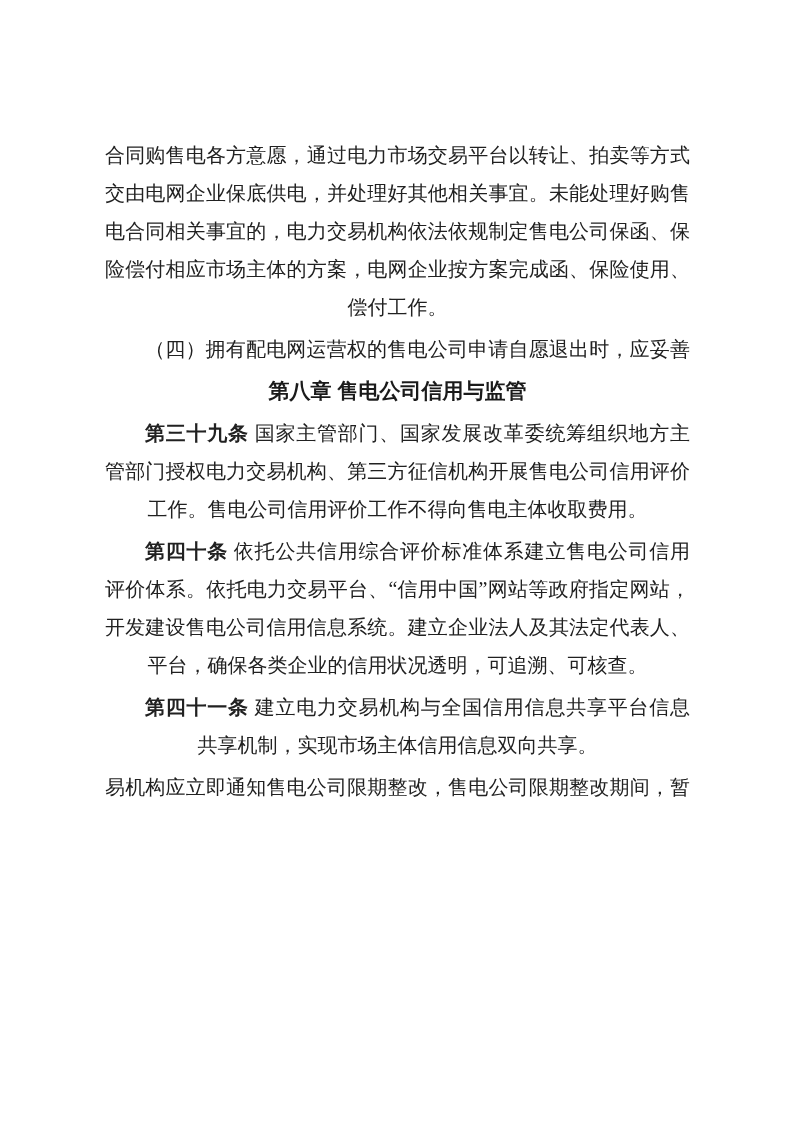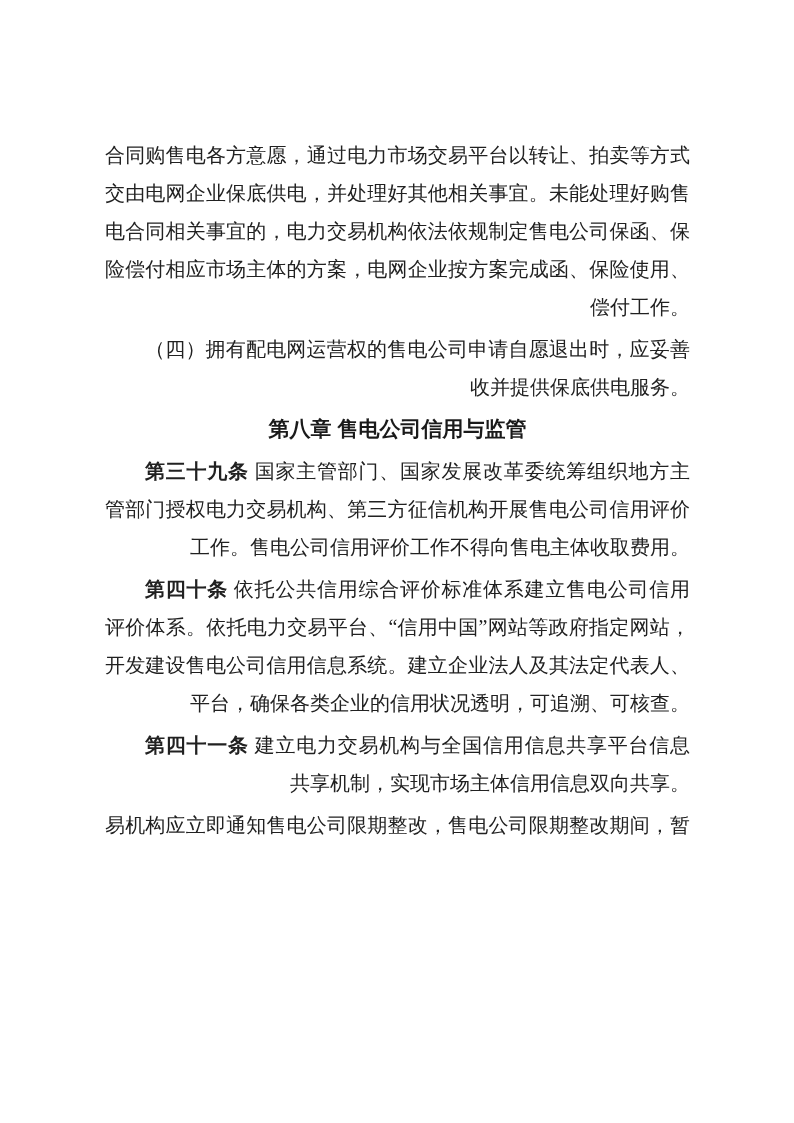--- a/index.html
+++ b/index.html
@@ -33,21 +33,21 @@
   .text-block > * + * {
     margin-top: 4px;
   }
   .paragraph {
     margin-bottom: 0;
   }
   .line {
     width: 585px;
     height: 38px;
     white-space: nowrap;
-    text-align: right;
+    text-align: center;
   }
   .line.fill {
     white-space: normal;
     text-align: justify;
     text-align-last: justify;
     text-justify: inter-ideograph;
   }
   .line.indent {
     text-indent: 40px;
   }
@@ -74,21 +74,20 @@
   <div class="text-block" id="text-block">
       <div class="paragraph">
         <div class="line fill">合同购售电各方意愿，通过电力市场交易平台以转让、拍卖等方式</div>
         <div class="line fill">交由电网企业保底供电，并处理好其他相关事宜。未能处理好购售</div>
         <div class="line fill">电合同相关事宜的，电力交易机构依法依规制定售电公司保函、保</div>
         <div class="line fill">险偿付相应市场主体的方案，电网企业按方案完成函、保险使用、</div>
         <div class="line">偿付工作。</div>
       </div>
       <div class="paragraph">
         <div class="line fill indent">（四）拥有配电网运营权的售电公司申请自愿退出时，应妥善</div>
-        <div class="line">收并提供保底供电服务。</div>
       </div>
       <div class="heading-line">第八章 售电公司信用与监管</div>
       <div class="paragraph">
         <div class="line fill indent"><span class="article-number">第三十九条</span> 国家主管部门、国家发展改革委统筹组织地方主</div>
         <div class="line fill">管部门授权电力交易机构、第三方征信机构开展售电公司信用评价</div>
         <div class="line">工作。售电公司信用评价工作不得向售电主体收取费用。</div>
       </div>
       <div class="paragraph">
         <div class="line fill indent"><span class="article-number">第四十条</span> 依托公共信用综合评价标准体系建立售电公司信用</div>
         <div class="line fill">评价体系。依托电力交易平台、“信用中国”网站等政府指定网站，</div>

